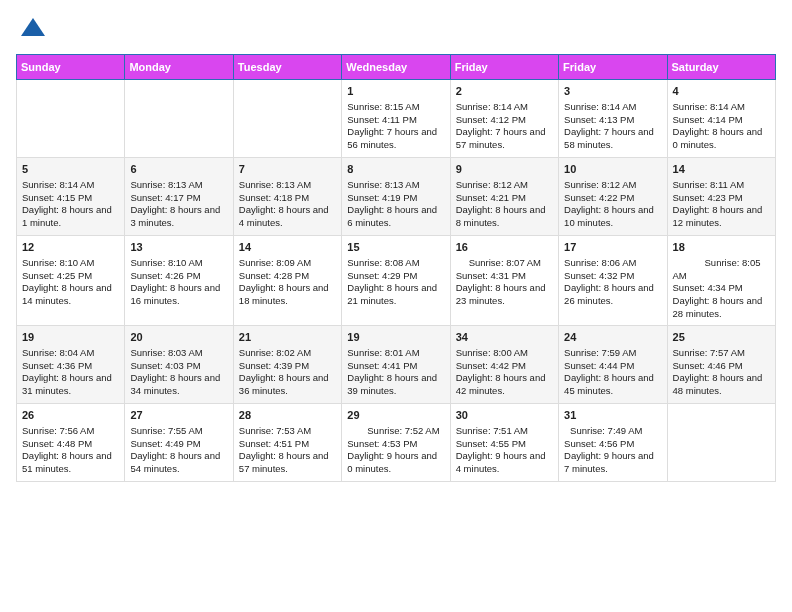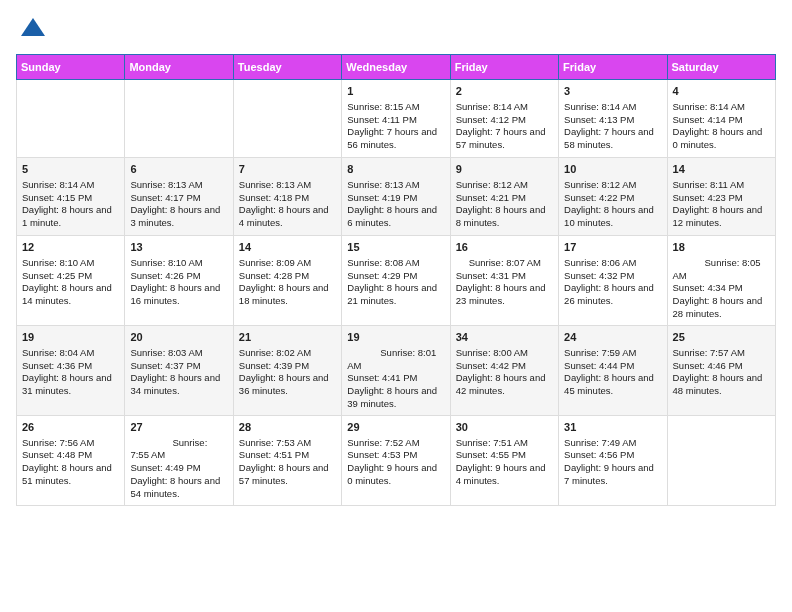--- a/index.html
+++ b/index.html
@@ -178,54 +178,54 @@
 Daylight: 8 hours and 26 minutes.</span></td>
           <td><span class="day-num">18</span><span style="white-space: pre-line; margin-left: 32px;">Sunrise: 8:05 AM
 Sunset: 4:34 PM
 Daylight: 8 hours and 28 minutes.</span></td>
         </tr>
         <tr>
           <td><span class="day-num">19</span><span style="white-space: pre-line;">Sunrise: 8:04 AM
 Sunset: 4:36 PM
 Daylight: 8 hours and 31 minutes.</span></td>
           <td><span class="day-num">20</span><span style="white-space: pre-line;">Sunrise: 8:03 AM
-Sunset: 4:37 PM
+Sunset: 4:03 PM
 Daylight: 8 hours and 34 minutes.</span></td>
           <td><span class="day-num">21</span><span style="white-space: pre-line;">Sunrise: 8:02 AM
 Sunset: 4:39 PM
 Daylight: 8 hours and 36 minutes.</span></td>
-          <td><span class="day-num">19</span><span style="white-space: pre-line; margin-left: 33px;">Sunrise: 8:01 AM
+          <td><span class="day-num">19</span><span style="white-space: pre-line;">Sunrise: 8:01 AM
 Sunset: 4:41 PM
 Daylight: 8 hours and 39 minutes.</span></td>
           <td><span class="day-num">34</span><span style="white-space: pre-line;">Sunrise: 8:00 AM
 Sunset: 4:42 PM
 Daylight: 8 hours and 42 minutes.</span></td>
           <td><span class="day-num">24</span><span style="white-space: pre-line; margin-top: 20px;">Sunrise: 7:59 AM
 Sunset: 4:44 PM
 Daylight: 8 hours and 45 minutes.</span></td>
           <td><span class="day-num">25</span><span style="white-space: pre-line;">Sunrise: 7:57 AM
 Sunset: 4:46 PM
 Daylight: 8 hours and 48 minutes.</span></td>
         </tr>
         <tr>
           <td><span class="day-num">26</span><span style="white-space: pre-line;">Sunrise: 7:56 AM
 Sunset: 4:48 PM
 Daylight: 8 hours and 51 minutes.</span></td>
-          <td><span class="day-num">27</span><span style="white-space: pre-line; margin-left: 42px;">Sunrise: 7:55 AM
+          <td><span class="day-num">27</span><span style="white-space: pre-line;">Sunrise: 7:55 AM
 Sunset: 4:49 PM
 Daylight: 8 hours and 54 minutes.</span></td>
           <td><span class="day-num">28</span><span style="white-space: pre-line;">Sunrise: 7:53 AM
 Sunset: 4:51 PM
 Daylight: 8 hours and 57 minutes.</span></td>
-          <td><span class="day-num">29</span><span style="white-space: pre-line;">Sunrise: 7:52 AM
+          <td><span class="day-num">29</span><span style="white-space: pre-line; margin-left: 20px;">Sunrise: 7:52 AM
 Sunset: 4:53 PM
 Daylight: 9 hours and 0 minutes.</span></td>
           <td><span class="day-num">30</span><span style="white-space: pre-line; margin-top: 36px;">Sunrise: 7:51 AM
 Sunset: 4:55 PM
 Daylight: 9 hours and 4 minutes.</span></td>
-          <td><span class="day-num">31</span><span style="white-space: pre-line;">Sunrise: 7:49 AM
+          <td><span class="day-num">31</span><span style="white-space: pre-line; margin-left: 6px;">Sunrise: 7:49 AM
 Sunset: 4:56 PM
 Daylight: 9 hours and 7 minutes.</span></td>
           <td class="empty"></td>
         </tr>
       </tbody>
   </table>
 </div>
 
 </body></html>

